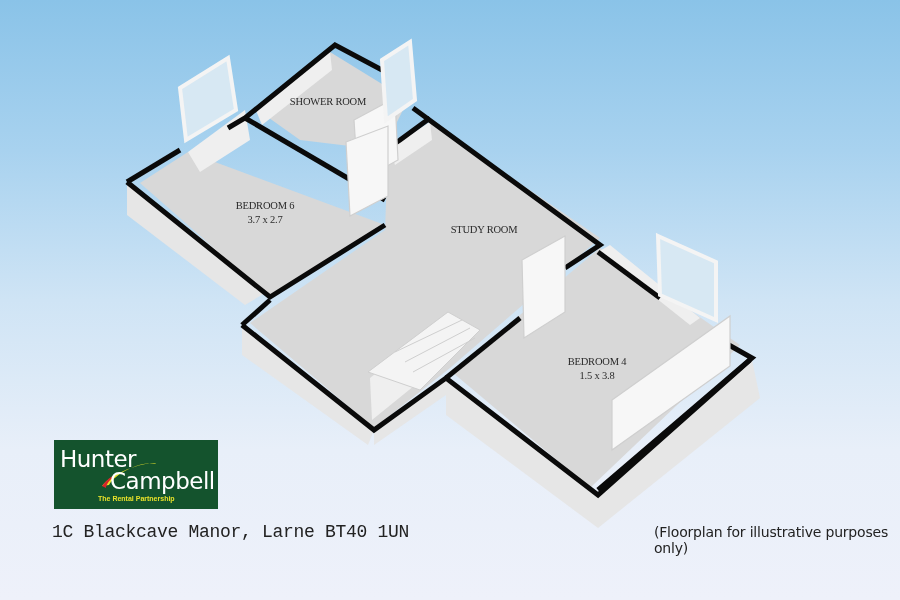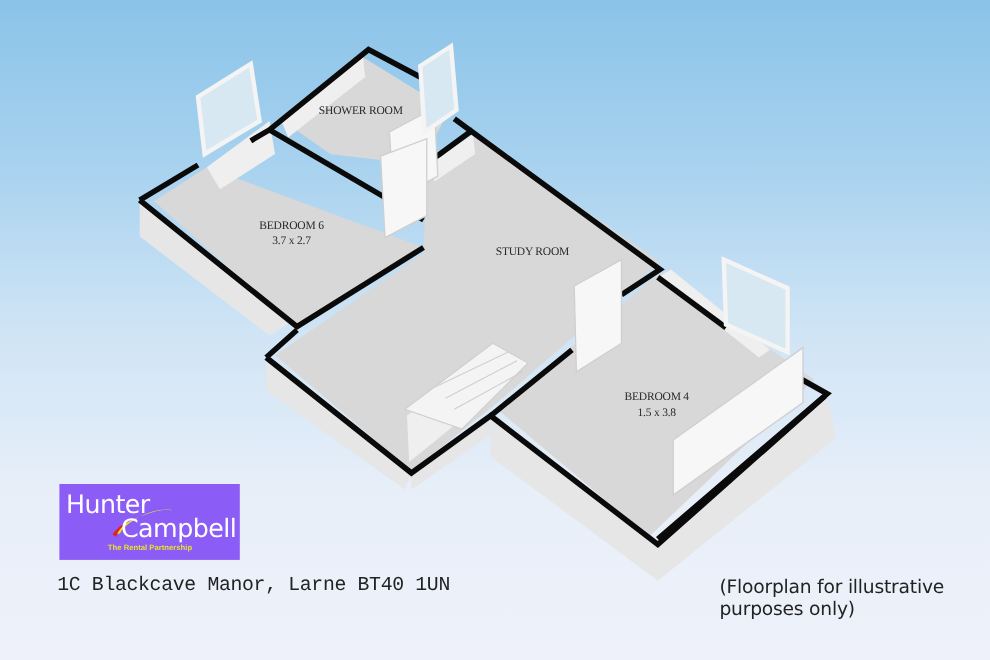--- a/index.html
+++ b/index.html
@@ -9,32 +9,32 @@
     font-family: "Liberation Sans", sans-serif;
   }
   #plan { position:absolute; left:0; top:0; width:900px; height:600px; }
   .room-label {
     position:absolute; text-align:center; color:#2a2a2a;
     font-family: Liberation Serif, serif; font-size:10.5px; line-height:14px;
     letter-spacing:-0.2px;
   }
   .logo {
     position:absolute; left:54px; top:440px; width:164px; height:69px;
-    background:#8b5cf6; overflow:hidden;
+    background:#14532d; overflow:hidden;
   }
   .logo .hunter { position:absolute; left:6px; top:6px; color:#fff; font-size:23px; font-family:"DejaVu Sans", sans-serif; letter-spacing:-0.5px; }
   .logo .campbell { position:absolute; left:56px; top:28px; color:#fff; font-size:23px; font-family:"DejaVu Sans", sans-serif; letter-spacing:-0.5px; }
   .logo .tag { position:absolute; left:44px; top:55px; color:#e8e22a; font-size:7px; font-weight:bold; }
   .logo svg { position:absolute; left:0; top:0; }
   .address {
     position:absolute; left:52px; top:522px; font-size:18px; color:#222;
     font-family:Liberation Mono, monospace; letter-spacing:-0.3px;
   }
   .disclaimer {
-    position:absolute; left:654px; top:524px; font-size:17px; color:#222;
+    position:absolute; left:654px; top:524px; font-size:14px; color:#222;
     font-family:"DejaVu Sans", sans-serif; letter-spacing:-0.2px;
   }
 </style>
 </head>
 <body>
 
 <svg id="plan" viewBox="0 0 900 600" xmlns="http://www.w3.org/2000/svg">
 
   <g fill="#e6e6e6" stroke="none">
     <polygon points="127,182 127,215 245,305 270,290"></polygon>

